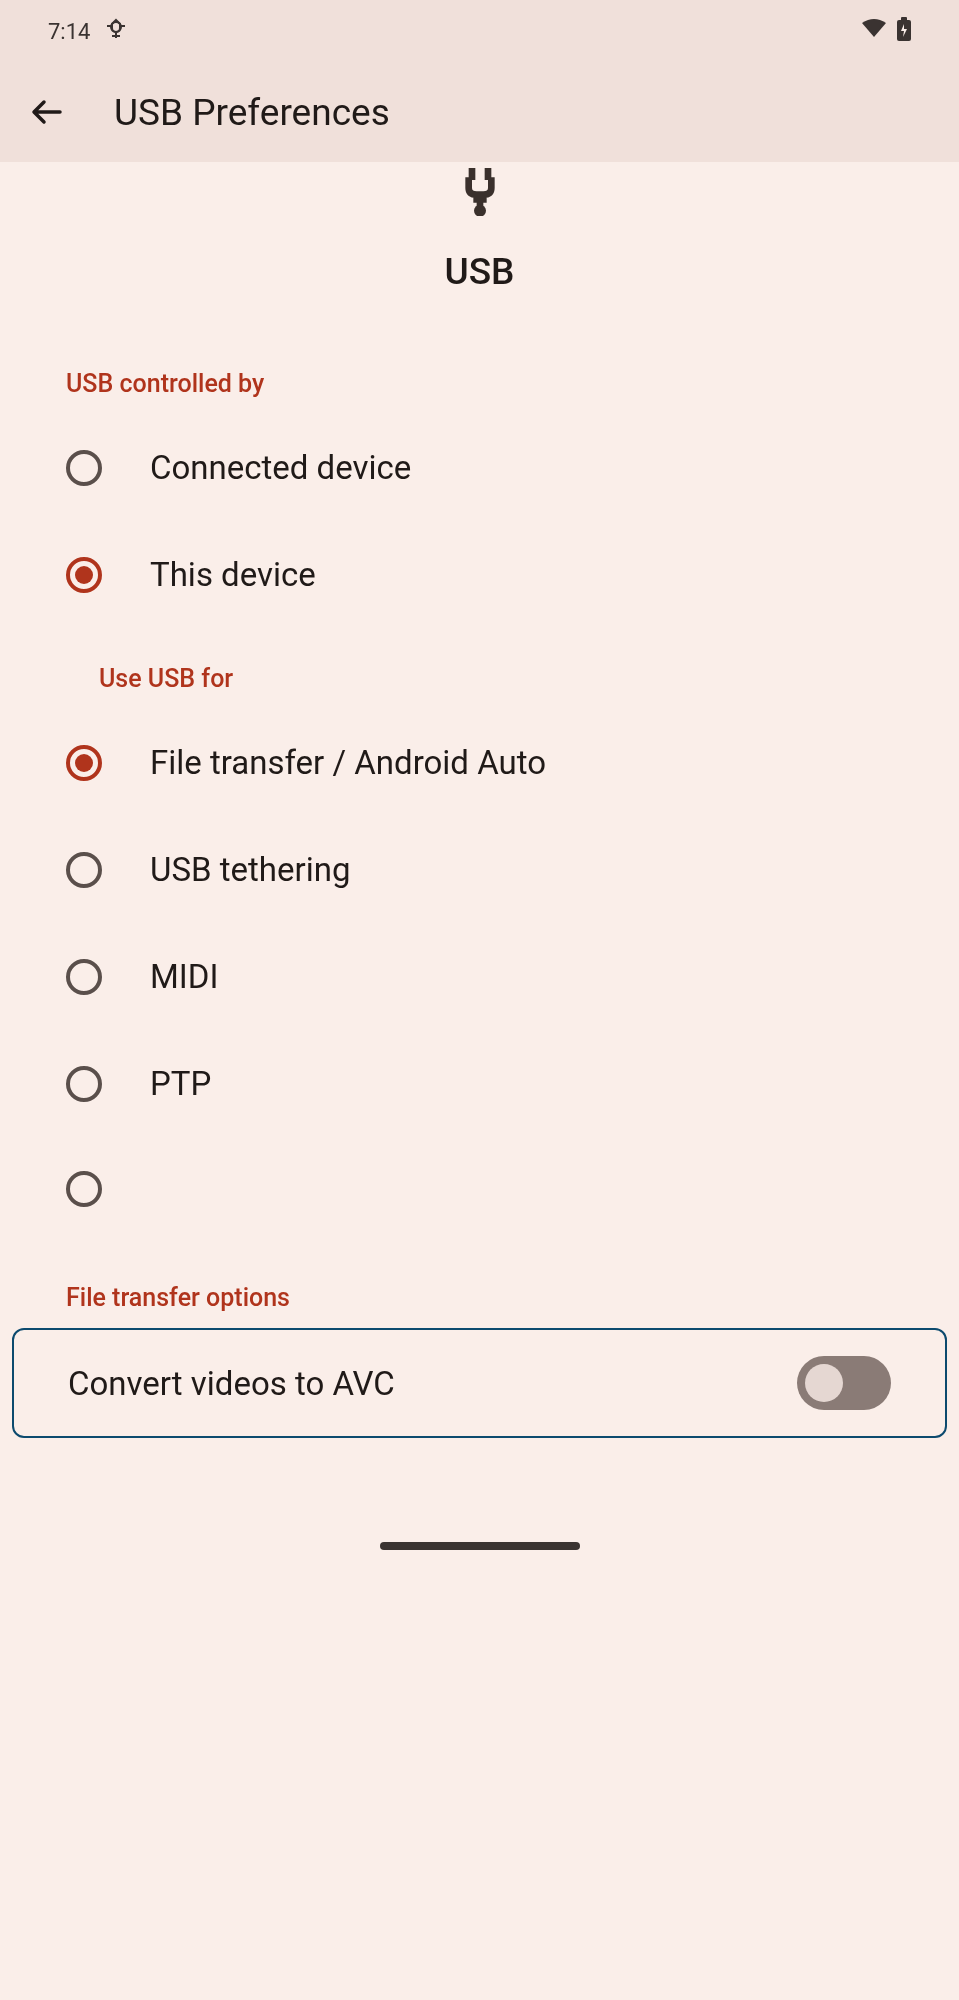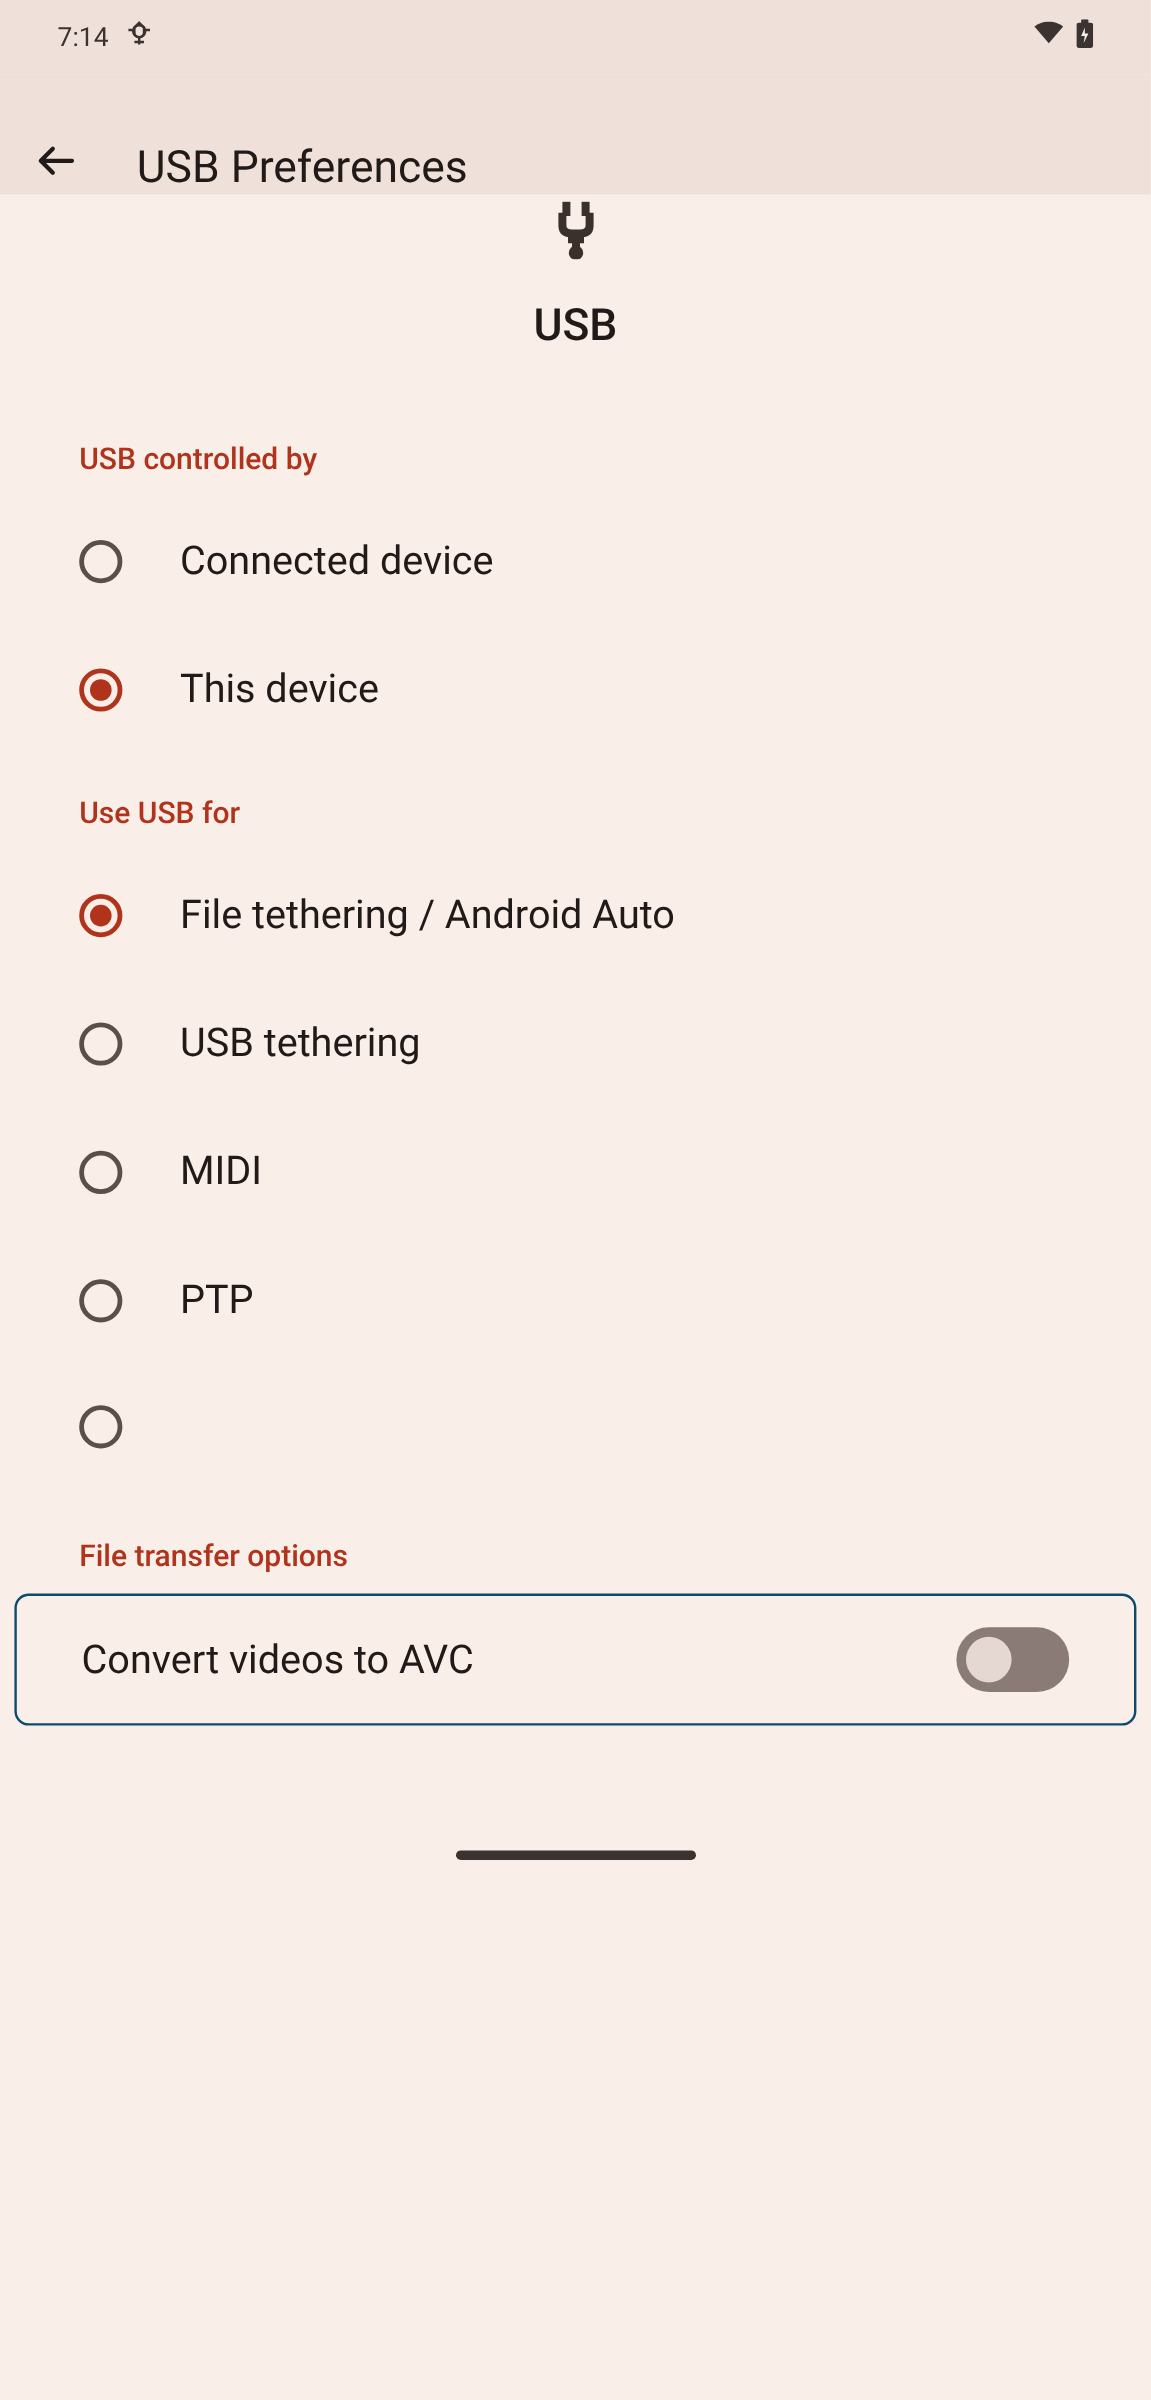--- a/index.html
+++ b/index.html
@@ -32,21 +32,21 @@
     }
     .status-right {
       display: flex;
       align-items: center;
       gap: 10px;
     }
     .app-bar {
       height: 100px;
       background: #f0e0da;
       display: flex;
-      align-items: flex-end;
+      align-items: center;
       padding: 0 20px;
       gap: 38px;
     }
     .back-button {
       width: 56px;
       height: 56px;
       display: flex;
       align-items: center;
       justify-content: center;
       cursor: pointer;
@@ -215,27 +215,27 @@
     <div class="radio-label">Connected device</div>
   </div>
 
   <div class="radio-item">
     <div class="radio-circle selected">
       <div class="radio-inner"></div>
     </div>
     <div class="radio-label">This device</div>
   </div>
 
-  <div class="section-header" style="margin-top:20px;">Use USB for</div>
+  <div class="section-header" style="margin-top:20px;margin-left:33px;">Use USB for</div>
 
   <div class="radio-item">
     <div class="radio-circle selected">
       <div class="radio-inner"></div>
     </div>
-    <div class="radio-label">File tethering / Android Auto</div>
+    <div class="radio-label">File transfer / Android Auto</div>
   </div>
 
   <div class="radio-item">
     <div class="radio-circle"></div>
     <div class="radio-label">USB tethering</div>
   </div>
 
   <div class="radio-item">
     <div class="radio-circle"></div>
     <div class="radio-label">MIDI</div>

